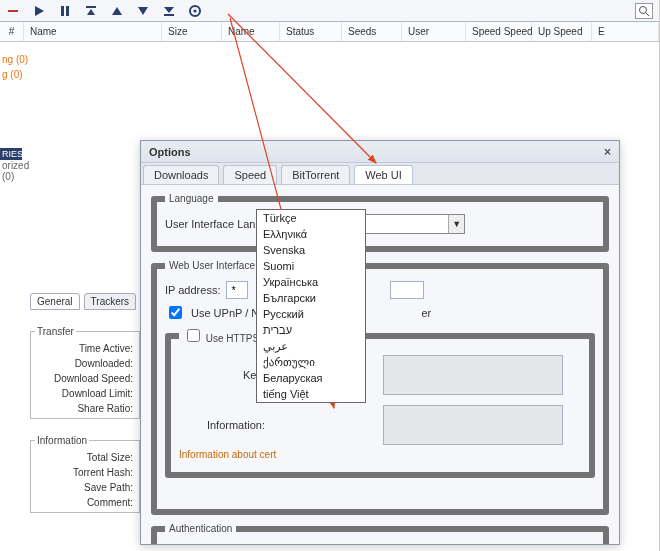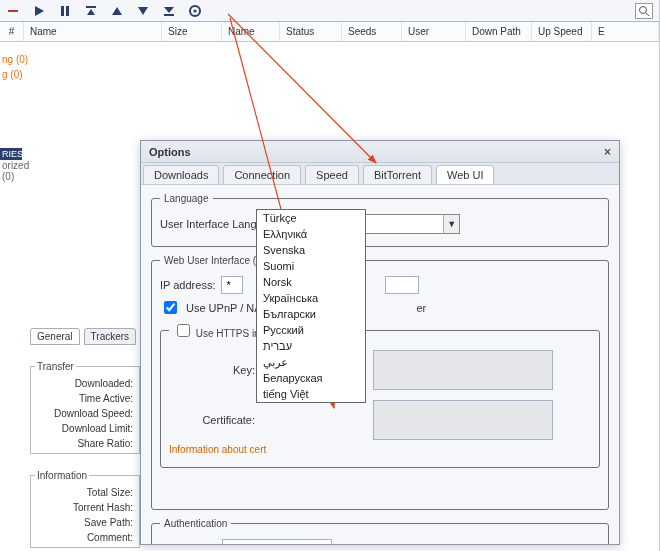--- a/index.html
+++ b/index.html
@@ -14,34 +14,34 @@
   .col-headers { height:20px; border-bottom:1px solid #c3c9d3; background:#fafbfd; display:flex; align-items:center; font-size:10px; color:#333; }
   .col-headers div { border-right:1px solid #e1e4ea; padding:0 6px; height:100%; display:flex; align-items:center; white-space:nowrap; }
   
   .sidebar { position:absolute; left:0; top:42px; width:22px; height:500px; font-size:10px; }
   .sidebar .cat { color:#e67817; white-space:nowrap; overflow:visible; margin-bottom:4px; padding-left:2px; }
   .sidebar .catsel { background:#2a3f6b; color:#fff; padding:1px 2px; font-size:9px; }
   .sidebar .catgrey { color:#666; padding-left:2px; }
   
   .details { position:absolute; left:30px; top:293px; width:110px; font-size:10px; }
   .dtabs { display:flex; gap:4px; margin-bottom:6px; }
-  .dtab { border:1px solid #aab; background:#eef0f4; padding:2px 6px; border-radius:3px 3px 0 0; font-size:10px;margin-top:35px; }
+  .dtab { border:1px solid #aab; background:#eef0f4; padding:2px 6px; border-radius:3px 3px 0 0; font-size:10px; }
   .dtab.active { background:#fff; }
   fieldset.det { border:1px solid #bbb; margin:16px 0 6px 0; padding:4px 4px 2px 4px; }
   fieldset.det legend { font-size:10px; color:#444; }
   .drow { text-align:right; color:#333; font-size:10px; padding:2px 2px; white-space:nowrap; }
   
   .dialog { position:absolute; left:140px; top:140px; width:480px; height:405px; border:1px solid #8a97ab; background:#f0f2f6; box-shadow:0 2px 10px rgba(0,0,0,0.2); }
   .dlg-title { height:22px; background:linear-gradient(#e9edf3,#dfe4ec); border-bottom:1px solid #c3c9d3; display:flex; align-items:center; padding:0 8px; font-weight:bold; color:#333; font-size:11px; }
   .dlg-title .x { margin-left:auto; color:#555; cursor:default; font-size:12px; }
   .dlg-tabs { display:flex; height:22px; background:#e4e7ee; border-bottom:1px solid #c3c9d3; font-size:11px; }
   .dlg-tab { padding:3px 10px; border:1px solid #bcc4d2; background:#eff1f6; margin:2px 2px 0 2px; border-bottom:none; border-radius:3px 3px 0 0; color:#333; }
   .dlg-tab.active { background:#fff; }
   .dlg-body { position:relative; padding:8px 10px; height:calc(100% - 44px); overflow:hidden; background:#f6f7fa; }
-  fieldset.grp { border:1px solid #737373; border-radius:3px; margin:0 0 8px 0; padding:6px 8px 8px 8px; background:#f6f7fa; }
+  fieldset.grp { border:6px solid #737373; border-radius:3px; margin:0 0 8px 0; padding:6px 8px 8px 8px; background:#f6f7fa; }
   fieldset.grp legend { font-size:10px; color:#444; padding:0 4px; }
   .frow { display:flex; align-items:center; gap:6px; margin:4px 0; font-size:11px; color:#333; }
   .frow label { min-width:92px; display:inline-block; }
   .frow label.key { text-align:right; padding-right:6px; }
   input[type=text], input[type=password] { border:1px solid #a8b1c2; height:18px; padding:1px 4px; font-size:11px; background:#fff; }
   textarea { border:1px solid #a8b1c2; background:#e4e6ea; resize:none; font-size:11px; }
   .select-combo { position:relative; width:170px; height:20px; border:1px solid #888; background:#fff; display:flex; align-items:center; }
   .select-combo .arrow { margin-left:auto; width:16px; height:100%; background:#eee; border-left:1px solid #aaa; display:flex; align-items:center; justify-content:center; font-size:9px; color:#333; }
   .info-link { color:#c76a0d; font-size:10px; }
   
@@ -109,64 +109,63 @@
 </div>
 
 <div class="col-headers">
   <div style="width:24px;justify-content:center">#</div>
   <div style="width:138px">Name</div>
   <div style="width:60px">Size</div>
   <div style="width:58px">Name</div>
   <div style="width:62px">Status</div>
   <div style="width:60px">Seeds</div>
   <div style="width:64px">User</div>
-  <div style="width:66px">Down Path</div>
+  <div style="width:66px">Speed Speed</div>
   <div style="width:60px">Up Speed</div>
   <div style="flex:1">E</div>
 </div>
 
 <div class="sidebar">
   <div style="height:12px"></div>
   <div class="cat">ng (0)</div>
   <div class="cat">g (0)</div>
   <div style="height:64px"></div>
   <div class="catsel">RIES</div>
   <div class="catgrey">orized (0)</div>
 </div>
 
 <div class="details">
   <div class="dtabs">
     <div class="dtab active">General</div>
     <div class="dtab">Trackers</div>
   </div>
   <fieldset class="det">
     <legend>Transfer</legend>
+    <div class="drow">Time Active:</div>
     <div class="drow">Downloaded:</div>
-    <div class="drow">Time Active:</div>
     <div class="drow">Download Speed:</div>
     <div class="drow">Download Limit:</div>
     <div class="drow">Share Ratio:</div>
   </fieldset>
   <fieldset class="det">
     <legend>Information</legend>
     <div class="drow">Total Size:</div>
     <div class="drow">Torrent Hash:</div>
     <div class="drow">Save Path:</div>
     <div class="drow">Comment:</div>
   </fieldset>
 </div>
 
 <div class="dialog">
   <div class="dlg-title">
     <span>Options</span>
     <span class="x">×</span>
   </div>
   <div class="dlg-tabs">
     <div class="dlg-tab">Downloads</div>
-    <div class="dlg-tab">Connection</div>
     <div class="dlg-tab">Speed</div>
     <div class="dlg-tab">BitTorrent</div>
     <div class="dlg-tab active">Web UI</div>
   </div>
   <div class="dlg-body">
     <fieldset class="grp">
       <legend>Language</legend>
       <div class="frow">
         <span>User Interface Language:</span>
         <div class="select-combo">
@@ -194,21 +193,21 @@
         <legend>
           <input type="checkbox" style="">
           <span>Use HTTPS inst</span>
         </legend>
         <div class="frow">
           <label class="key">Key:</label>
           <span style="width:100px"></span>
           <textarea style="width: 180px; height: 40px;"></textarea>
         </div>
         <div class="frow" style="margin-top:10px">
-          <label class="key">Certificate:</label>
+          <label class="key">Information:</label>
           <span style="width:100px"></span>
           <textarea style="width: 180px; height: 40px;"></textarea>
         </div>
         <div class="frow">
               <span class="info-link">Information about cert</span>
             </div>
       </fieldset>
     </fieldset>
 
     <fieldset class="grp">
@@ -220,26 +219,26 @@
 
     </fieldset>
   </div>
 </div>
 
 <div class="dropdown" id="lang-dd">
       <div class="opt">Türkçe</div>
       <div class="opt">Ελληνικά</div>
       <div class="opt">Svenska</div>
       <div class="opt">Suomi</div>
-      <div class="opt">Norsk</div>
       <div class="opt">Українська</div>
       <div class="opt">Български</div>
       <div class="opt">Русский</div>
       <div class="opt">עברית</div>
       <div class="opt">عربي</div>
+      <div class="opt">ქართული</div>
       <div class="opt">Беларуская</div>
       <div class="opt">tiếng Việt</div>
     </div>
 
 <svg class="arrows" width="660" height="551">
   <defs>
         <marker id="ah" markerWidth="8" markerHeight="8" refX="7" refY="3" orient="auto">
           <path d="M0,0 L8,3 L0,6 Z" fill="#d42"></path>
         </marker>
       </defs>

